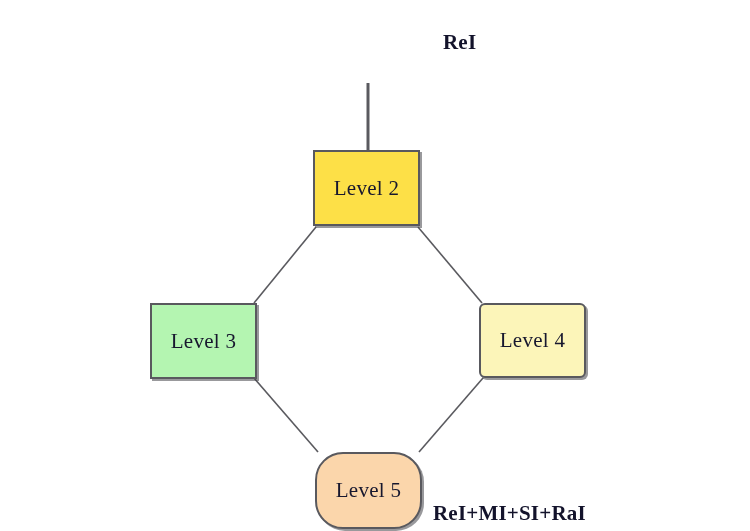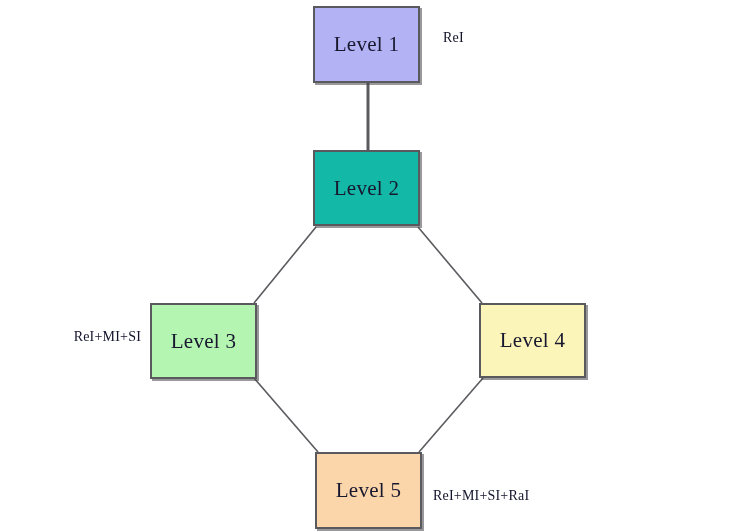--- a/index.html
+++ b/index.html
@@ -33,66 +33,64 @@
     align-items: center;
     justify-content: center;
     font-size: 21px;
     color: #17172e;
     font-family: "Liberation Serif", "DejaVu Serif", serif;
     z-index: 3;
     letter-spacing: 0.3px;
   }
   .node-label {
     position: absolute;
-    font-size: 14px;
-    font-weight: normal;
+    font-size: 21px;
+    font-weight: bold;
     color: #13132b;
     font-family: "Liberation Serif", "DejaVu Serif", serif;
     white-space: nowrap;
     z-index: 4;
     letter-spacing: 0.2px;
   }
   .label-right { text-align: left; }
   .label-left  { text-align: right; }
 
   
   #node-level-1 { left: 313px; top: 6px; width: 107px; height: 77px; background: #b3b2f4; }
   #label-level-1 { left: 443px; top: 30px; }
   
-  #node-level-2 { left: 313px; top: 150px; width: 107px; height: 76px; background: #14b8a6; }
+  #node-level-2 { left: 313px; top: 150px; width: 107px; height: 76px; background: #fde047; }
   #label-level-2 { left: 432px; top: 177px; }
   
   #node-level-3 { left: 150px; top: 303px; width: 107px; height: 76px; background: #b4f5b1; }
   #label-level-3 { right: 609px; top: 329px; }
   
-  #node-level-4 { left: 479px; top: 303px; width: 107px; height: 75px; background: #fcf5b9; }
+  #node-level-4 { left: 479px; top: 303px; width: 107px; height: 75px; background: #fcf5b9; border-radius: 6px; }
   #label-level-4 { left: 597px; top: 329px; }
   
-  #node-level-5 { left: 315px; top: 452px; width: 107px; height: 77px; background: #fbd6ab; }
-  #label-level-5 { left: 433px; top: 488px; }
+  #node-level-5 { left: 315px; top: 452px; width: 107px; height: 77px; background: #fbd6ab; border-radius: 28px; }
+  #label-level-5 { left: 433px; top: 501px; }
 </style>
 </head>
 <body>
 
 <div id="diagram-canvas">
 
   <svg id="connector-layer" viewBox="0 0 750 531" width="750" height="531" xmlns="http://www.w3.org/2000/svg">
     <line x1="368" y1="83" x2="368" y2="150" stroke="#5a5a5f" stroke-width="3"></line>
     <line x1="316" y1="227" x2="254" y2="303" stroke="#5a5a5f" stroke-width="1.6"></line>
     <line x1="418" y1="227" x2="482" y2="303" stroke="#5a5a5f" stroke-width="1.6"></line>
     <line x1="254" y1="378" x2="318" y2="452" stroke="#5a5a5f" stroke-width="1.6"></line>
     <line x1="483" y1="378" x2="419" y2="452" stroke="#5a5a5f" stroke-width="1.6"></line>
   </svg>
 
-  <div class="node-box" id="node-level-1">Level 1</div>
   <div class="node-label label-right" id="label-level-1">ReI</div>
 
   <div class="node-box" id="node-level-2">Level 2</div>
 
   <div class="node-box" id="node-level-3">Level 3</div>
-  <div class="node-label label-left" id="label-level-3">ReI+MI+SI</div>
 
   <div class="node-box" id="node-level-4">Level 4</div>
 
   <div class="node-box" id="node-level-5">Level 5</div>
   <div class="node-label label-right" id="label-level-5">ReI+MI+SI+RaI</div>
 
 </div>
 
 </body></html>

